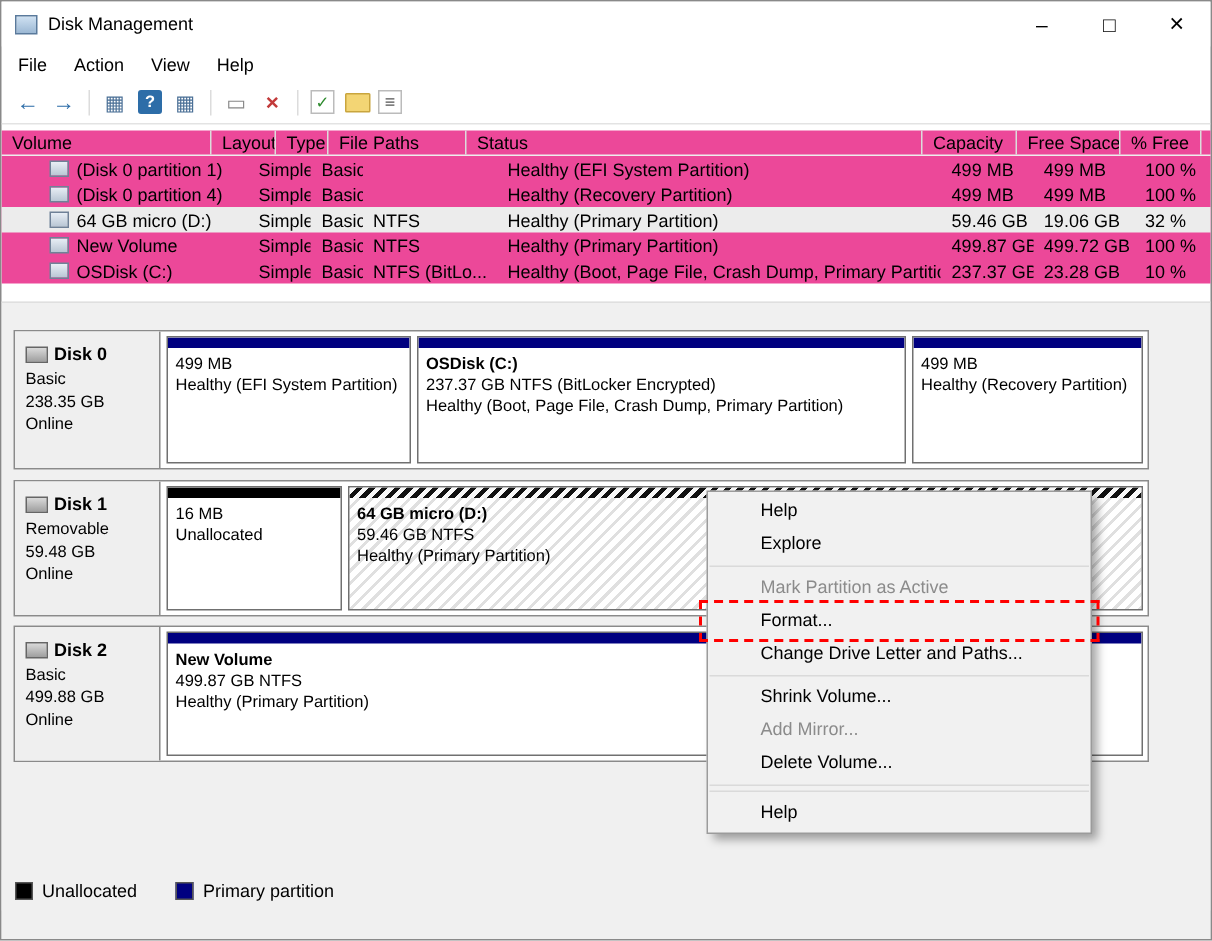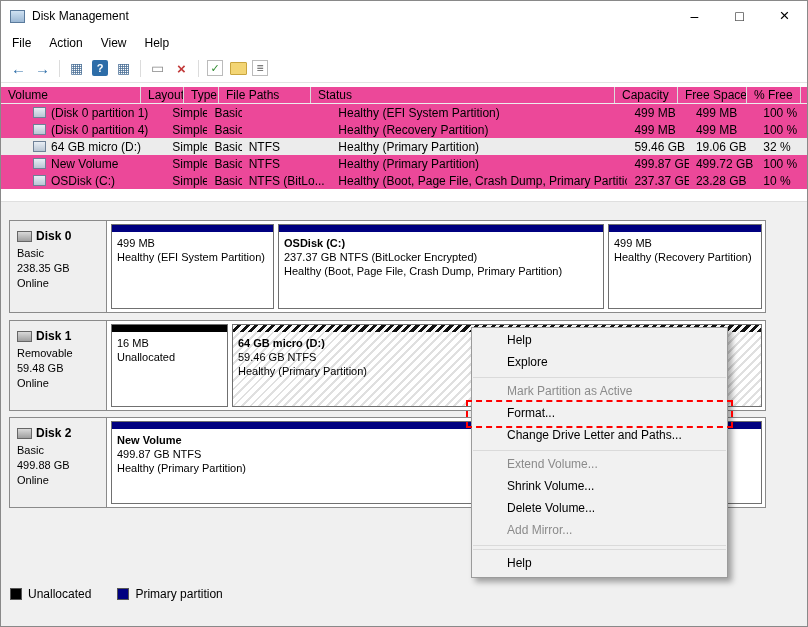--- a/index.html
+++ b/index.html
@@ -326,22 +326,21 @@
 
   <div class="context-menu">
     <div class="cm-highlight"></div>
     <div class="cm-item">Help</div>
     <div class="cm-item">Explore</div>
     <div class="cm-sep"></div>
     <div class="cm-item disabled">Mark Partition as Active</div>
     <div class="cm-item">Format...</div>
     <div class="cm-item">Change Drive Letter and Paths...</div>
     <div class="cm-sep"></div>
-    <div class="cm-item disabled">Extend Volume...</div>
     <div class="cm-item">Shrink Volume...</div>
+    <div class="cm-item disabled">Add Mirror...</div>
     <div class="cm-item">Delete Volume...</div>
-    <div class="cm-item disabled">Add Mirror...</div>
     <div class="cm-sep"></div>
     <div class="cm-sep"></div>
     <div class="cm-item">Help</div>
   </div>
 
 </div>
 
 </body></html>

